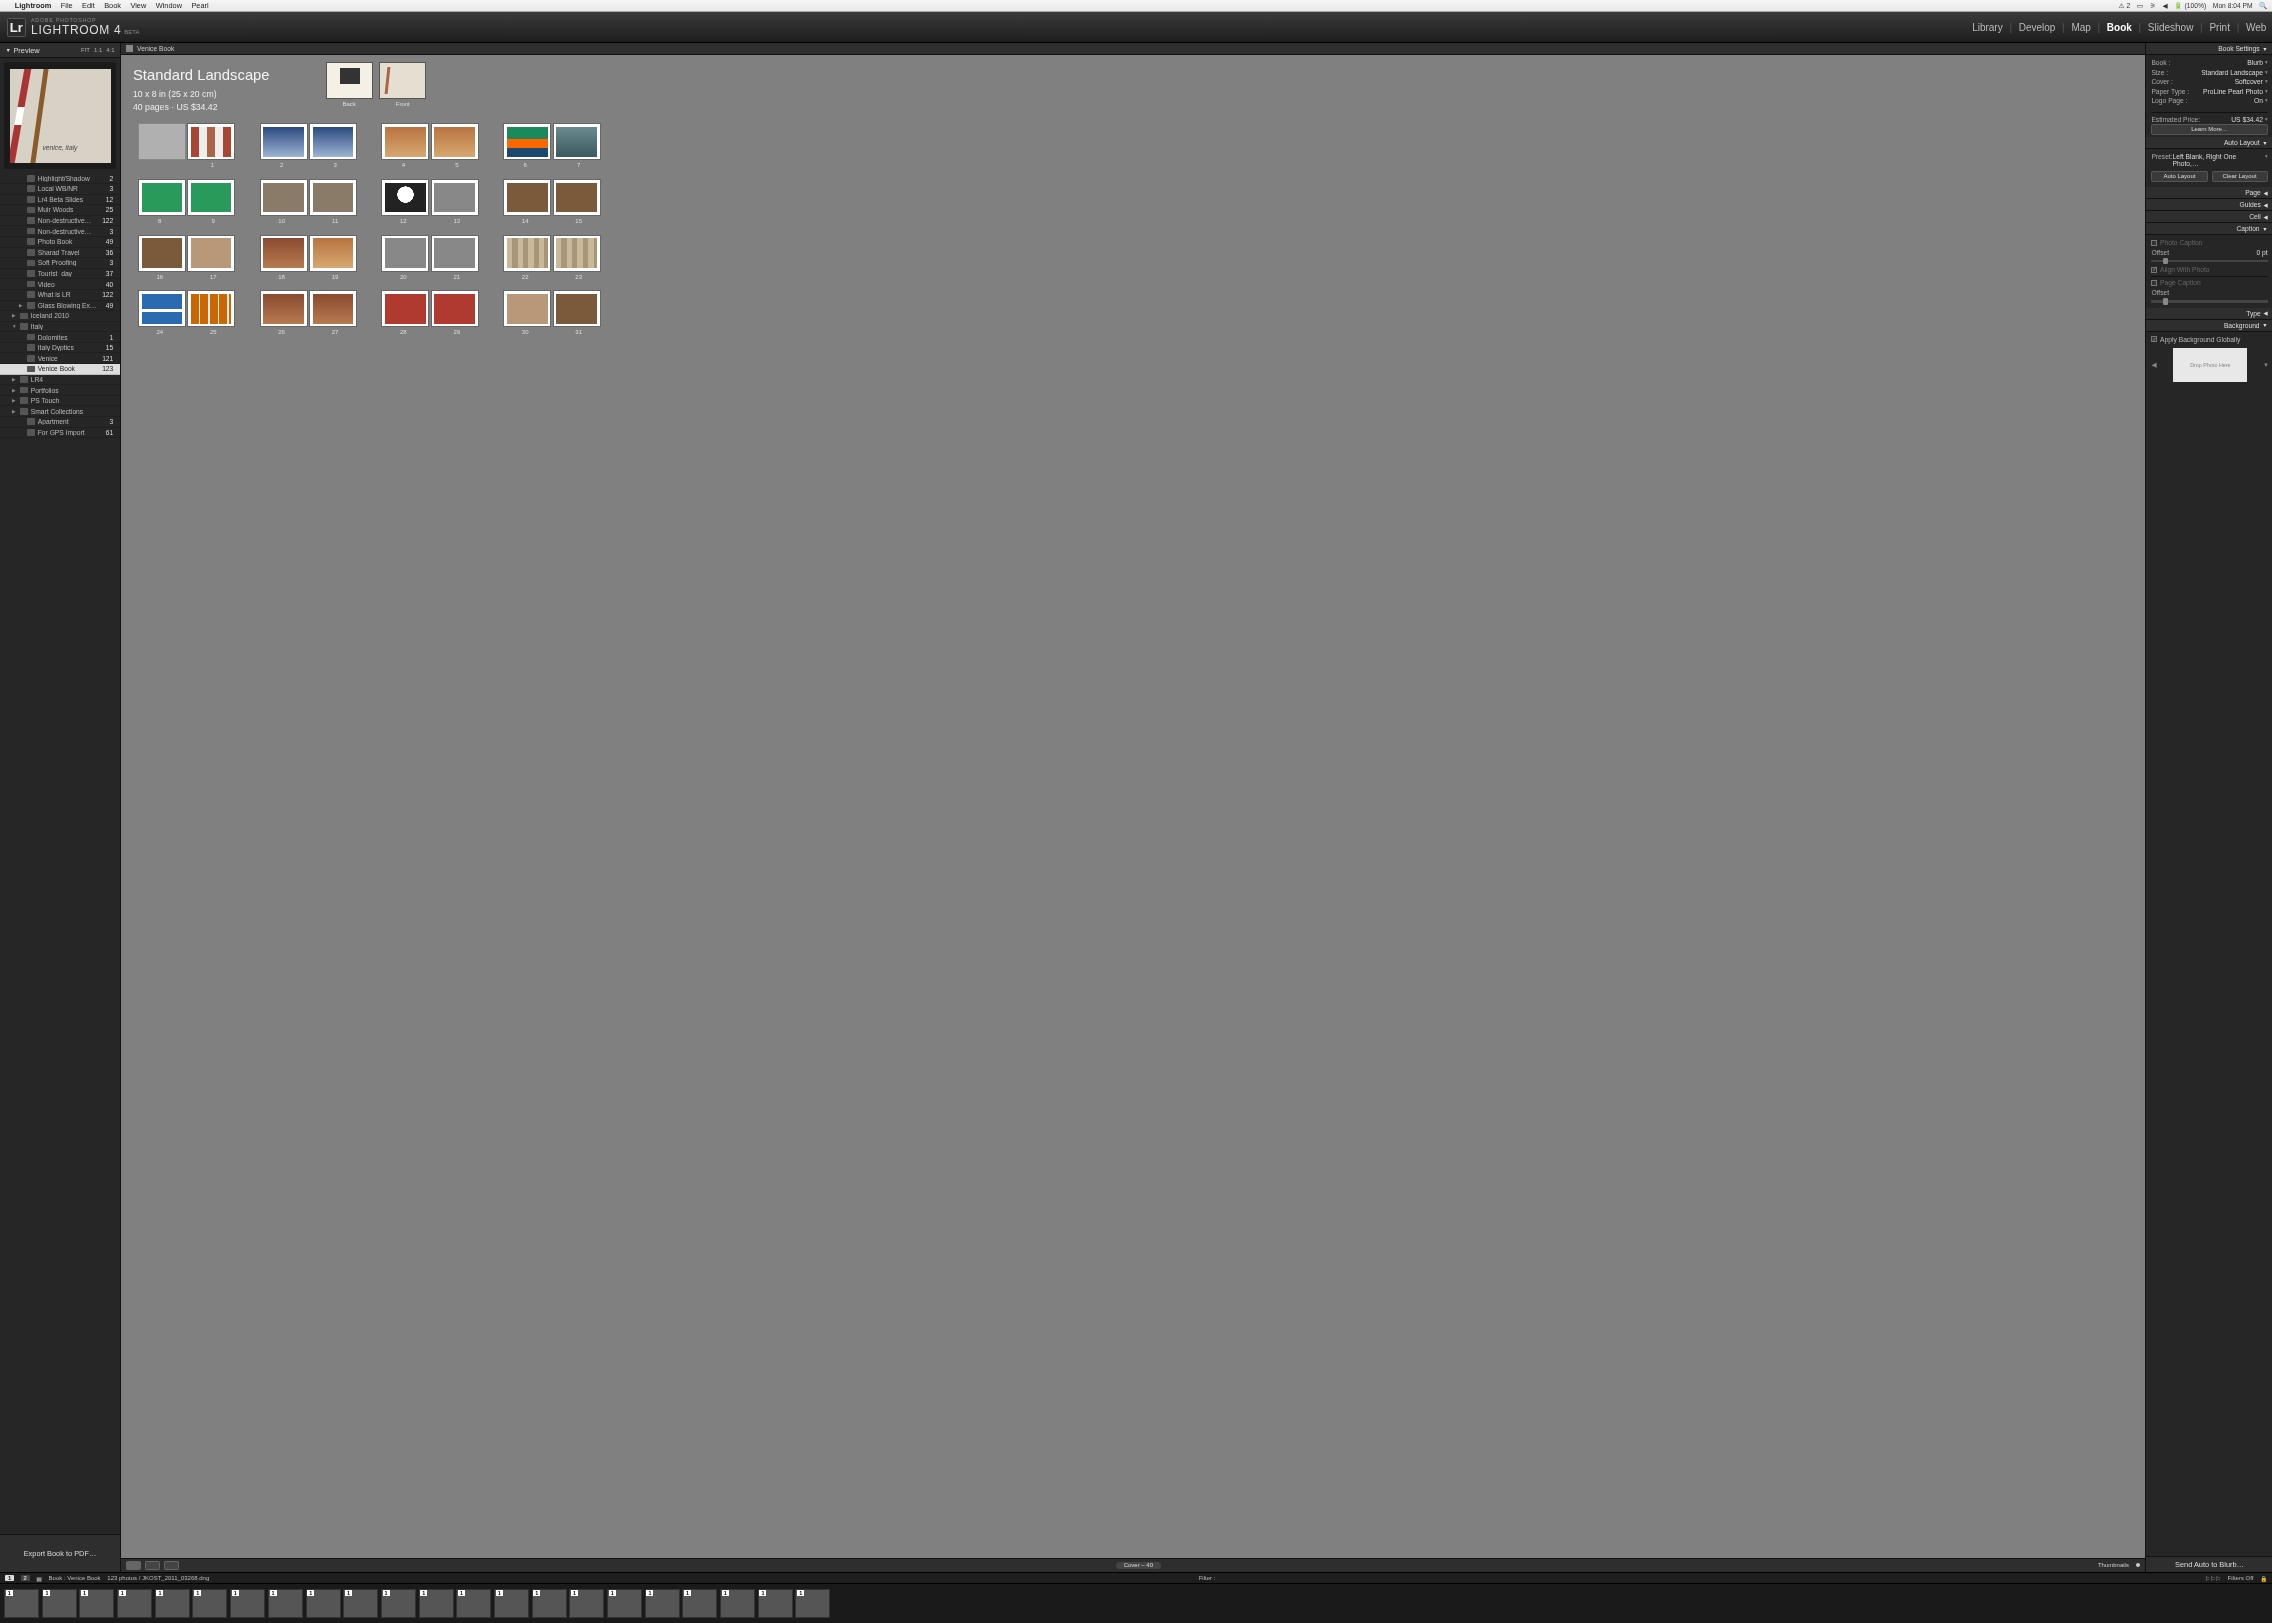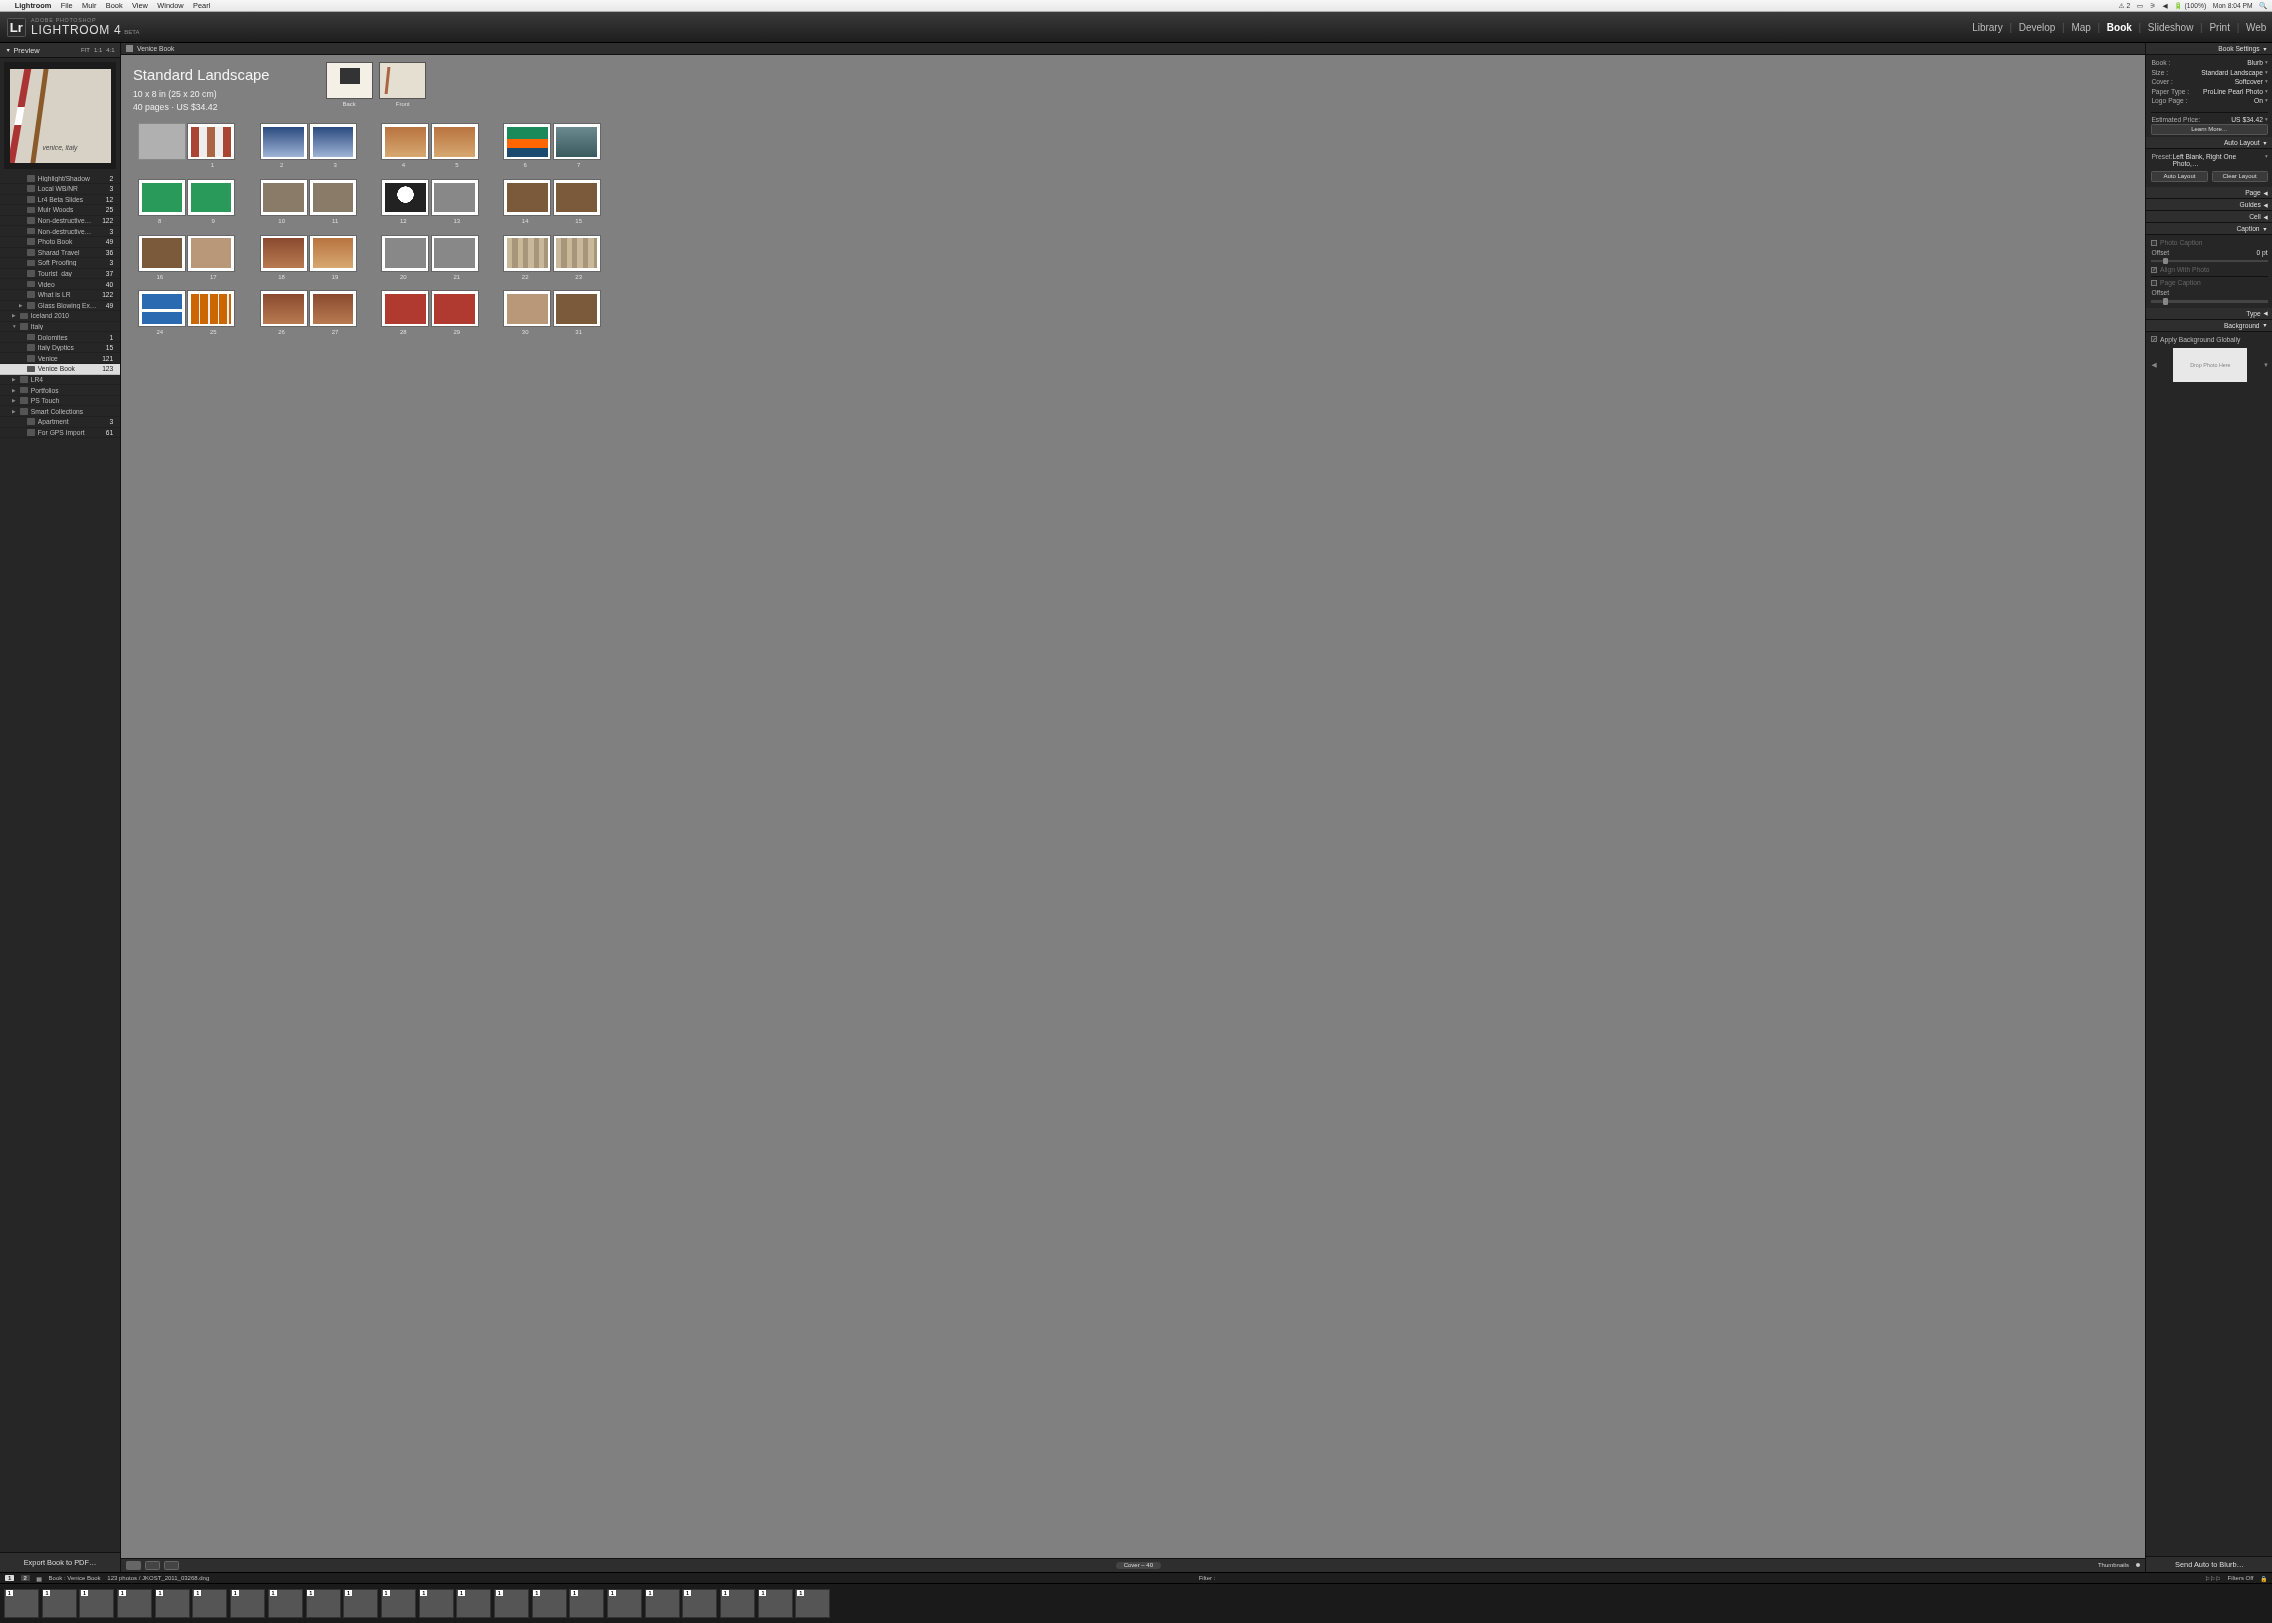--- a/index.html
+++ b/index.html
@@ -40,21 +40,21 @@
 .preview-caption{position:absolute;bottom:12px;left:0;right:0;text-align:center;color:#444;font-size:6.7px;font-style:italic;}
 .collection-list { flex: 1; overflow: hidden; font-size: 6.7px; color: #bbb; }
 .coll-row { display: flex; align-items: center; padding: 1.3px 4px 1.3px 12px; border-bottom: 0.7px solid rgba(0,0,0,.15); cursor: pointer; }
 .coll-row .tri { width: 5.4px; font-size: 4.7px; color: #888; }
 .coll-row .ic { width: 8px; height: 6.7px; margin: 0 2.7px; background: #555; border-radius: 0.7px; }
 .coll-row .nm { flex: 1; white-space: nowrap; overflow: hidden; text-overflow: ellipsis; }
 .coll-row .ct { color: #ddd; padding: 0 2.7px; }
 .coll-row.nest1 { padding-left: 19px; }
 .coll-row.sel { background: #ddd; color: #222; }
 .coll-row.sel .ct { color: #222; }
-.left-footer { background: #2e2e2e; text-align: center; padding: 5px; font-size: 7.4px; color: #ddd; border-top: 0.7px solid #111; margin-top: 24px; }
+.left-footer { background: #2e2e2e; text-align: center; padding: 14px; font-size: 7.4px; color: #ddd; border-top: 0.7px solid #111; margin-top: 24px; }
 
 
 .center { flex: 1; display: flex; flex-direction: column; background: #3a3a3a; min-width: 0; }
 .center-top { height: 12px; background: #2e2e2e; display: flex; align-items: center; padding: 0 5.4px; font-size: 6.7px; color: #ccc; gap: 4px; border-bottom: 0.7px solid #111; }
 .center-body { flex: 1; background: #808080; overflow: hidden; padding: 6.7px 12px; display: flex; flex-direction: column; }
 .book-hero { display: flex; gap: 16px; margin-bottom: 9.4px; align-items: flex-start; }
 .hero-text { color: #eee; font-size: 8.7px; line-height: 1.5; padding-top: 2.7px; }
 .hero-text .title { font-size: 14.8px; font-weight: 300; color: #f4f4f4; margin-bottom: 1.3px; }
 .cover-pair { display: flex; gap: 6.7px; margin-left: 40px; }
 .cover-wrap { text-align: center; }
@@ -129,21 +129,21 @@
 </style>
 </head>
 <body>
 
 <div class="monitor">
 
   <div class="mac-menubar">
     <span class="apple"></span>
     <b>Lightroom</b>
     <span>File</span>
-    <span>Muir</span>
+    <span>Edit</span>
     <span>Book</span>
     <span>View</span>
     <span>Window</span>
     <span>Pearl</span>
     <span class="spacer"></span>
     <div class="right">
       <span>⚠ <span>2</span></span>
       <span>▭</span>
       <span>⚞</span>
       <span>◀</span>

